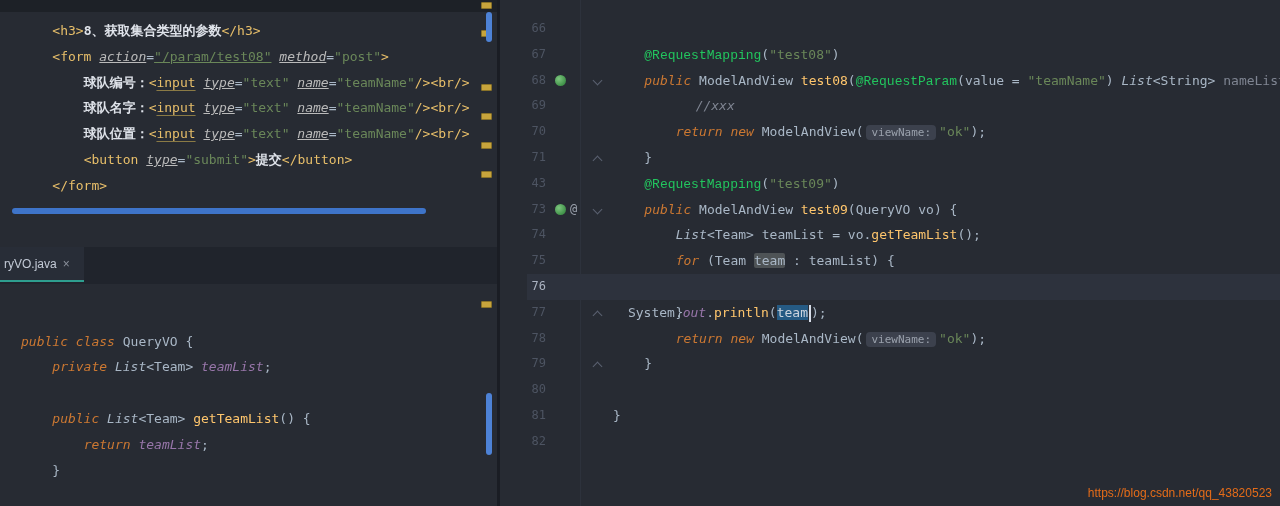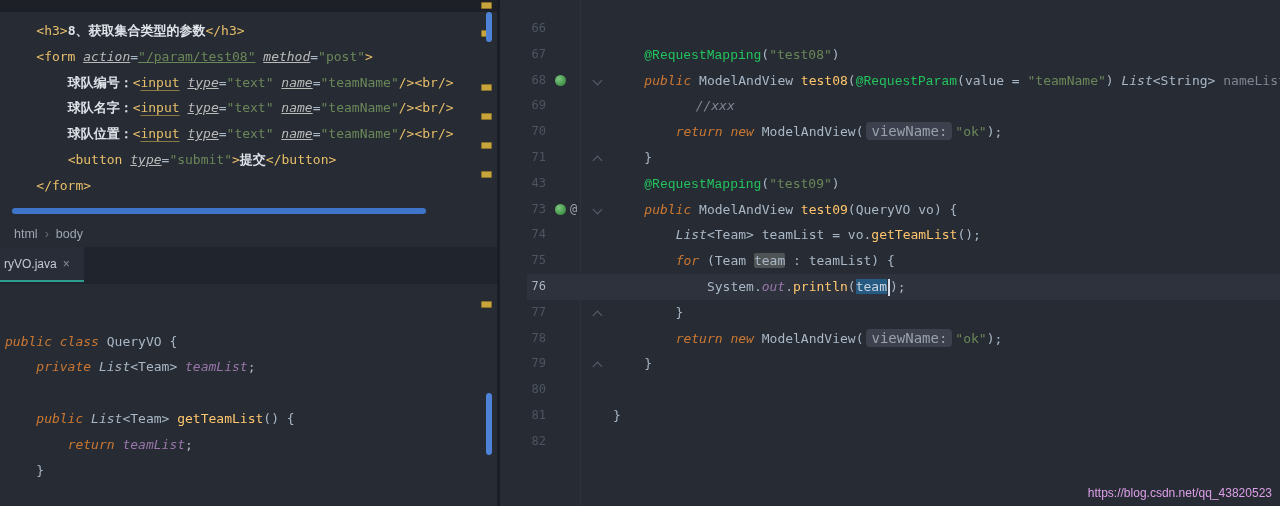--- a/index.html
+++ b/index.html
@@ -6,22 +6,22 @@
   #screen{position:relative;width:1280px;height:506px;background:#272b33;overflow:hidden;
           font-family:"DejaVu Sans Mono",monospace;font-size:13px;color:#a9b7c6;}
   
   #left-pane{position:absolute;left:0;top:0;width:497px;height:506px;background:#272b33;overflow:hidden;}
   #pane-divider{position:absolute;left:497px;top:0;width:3px;height:506px;background:#1a1d24;}
   #right-pane{position:absolute;left:500px;top:0;width:780px;height:506px;background:#272b33;overflow:hidden;}
   #left-top-strip{position:absolute;left:0;top:0;width:497px;height:12px;background:#1d2127;}
   
   .code-block{position:absolute;left:0;right:17px;}
   .code-row{display:flex;height:25.8px;line-height:25.8px;align-items:stretch;}
-  .code-row.current{background:#2d323d;}
-  .code{flex:1;white-space:pre;padding-left:5px;}
+  .code-row.current{background:#2d323d;flex-direction:column;}
+  .code{flex:1;white-space:pre;padding-left:21px;}
   .gutter .code{padding-left:7px;}
   .ln{flex:none;width:19px;text-align:right;color:#4d5462;font-size:12px;}
   .current .ln{color:#aab2c0;}
   .icons{flex:none;width:45px;display:flex;align-items:center;gap:4px;padding-left:9px;box-sizing:border-box;}
   .fold{flex:none;width:15px;position:relative;}
   .fold-down::after{content:"";position:absolute;left:3px;top:9px;width:6px;height:6px;
     border-right:1.5px solid #5a6170;border-bottom:1.5px solid #5a6170;transform:rotate(45deg);}
   .fold-up::after{content:"";position:absolute;left:3px;top:12px;width:6px;height:6px;
     border-right:1.5px solid #5a6170;border-bottom:1.5px solid #5a6170;transform:rotate(-135deg);}
   .ic-spring{width:11px;height:11px;border-radius:50%;
@@ -35,41 +35,41 @@
   .tk-str{color:#6a8759;}
   .tk-strl{color:#6a8759;text-decoration:underline;}
   .tk-cnb{color:#dfe3ea;font-weight:bold;}
   .tk-kw{color:#cc7832;font-style:italic;}
   .tk-ann{color:#22c55e;font-family:Liberation Mono, monospace;}
   .tk-clsi{color:#a9b7c6;font-style:italic;}
   .tk-m{color:#ffc66d;}
   .tk-fld{color:#9876aa;font-style:italic;}
   .tk-cmt{color:#7f8592;font-style:italic;margin-left:20px;}
   .tk-gray{color:#7f8592;}
-  .tk-inlay{background:#3c414d;color:#9aa1ac;border-radius:4px;padding:1px 5px;font-size:14px;margin:0 3px;}
+  .tk-inlay{background:#3c414d;color:#9aa1ac;border-radius:4px;padding:1px 5px;font-size:11px;margin:0 3px;}
   .tk-hlg{color:#a9b7c6;background:#4e5356;border-radius:2px;}
   .tk-hlb{color:#ccd4de;background:#255a83;}
   .tk-caret{display:inline-block;width:0;border-left:2px solid #d8dee9;height:17px;vertical-align:middle;margin-left:1px;}
   
   #h-scrollbar{position:absolute;left:12px;top:208px;width:414px;height:6px;background:#3e74c9;border-radius:3px;}
   #breadcrumb-bar{position:absolute;left:0;top:221px;width:497px;height:26px;display:flex;align-items:center;
     gap:7px;padding-left:14px;box-sizing:border-box;font-family:"Liberation Sans",sans-serif;font-size:12.5px;color:#9da5b4;}
   #breadcrumb-bar .sep{color:#6b7280;}
   #tab-bar{position:absolute;left:0;top:247px;width:497px;height:37px;background:#20242c;}
   #tab-queryvo{position:absolute;left:0;top:0;height:35px;width:84px;background:#282d37;
     border-bottom:2px solid #2e9e8f;display:flex;align-items:center;gap:6px;padding:0 4px;box-sizing:border-box;
     font-family:"Liberation Sans",sans-serif;font-size:12px;color:#c3cad6;overflow:hidden;}
   #tab-queryvo .close{color:#8b919c;font-size:12px;}
   
   .mark-y{position:absolute;left:481px;width:11px;height:7px;background:#c7a43c;border:1px solid #8a7328;border-radius:1px;box-sizing:border-box;}
   .thumb-v{position:absolute;left:486px;width:6px;background:#4d82d6;border-radius:3px;}
   
   #gutter-sep{position:absolute;left:80px;top:0;width:1px;height:506px;background:#2d323c;}
   #watermark{position:absolute;right:8px;bottom:6px;font-family:"Liberation Sans",sans-serif;
-    font-size:12px;color:#f0abfc;opacity:.9;margin-left:20px;}
+    font-size:12px;color:#f97316;opacity:.9;margin-left:20px;}
 </style>
 </head>
 <body>
 
 <div id="screen">
 
   <div id="left-pane">
     <div id="left-top-strip"></div>
 
     <div id="html-code" class="code-block" style="top:18px;">
@@ -91,25 +91,20 @@
         <div class="code-row">
           <span class="code"><span class="tk-txt">        </span><span class="tk-tag">&lt;button </span><span class="tk-attr">type</span><span class="tk-txt">=</span><span class="tk-str">"submit"</span><span class="tk-tag">&gt;</span><span class="tk-cnb">提交</span><span class="tk-tag">&lt;/button&gt;</span></span>
         </div>
         <div class="code-row">
           <span class="code"><span class="tk-txt">    </span><span class="tk-tag">&lt;/form&gt;</span></span>
         </div>
       </div>
 
     <div id="h-scrollbar"></div>
 
-    <div id="breadcrumb-bar">
-      <span>html</span>
-      <span class="sep">›</span>
-      <span>body</span>
-    </div>
 
     <div id="tab-bar">
       <div id="tab-queryvo">
         <span>ryVO.java</span>
         <span class="close">×</span>
       </div>
     </div>
 
     <div id="java-code-left" class="code-block" style="top:277px;">
         <div class="code-row">

